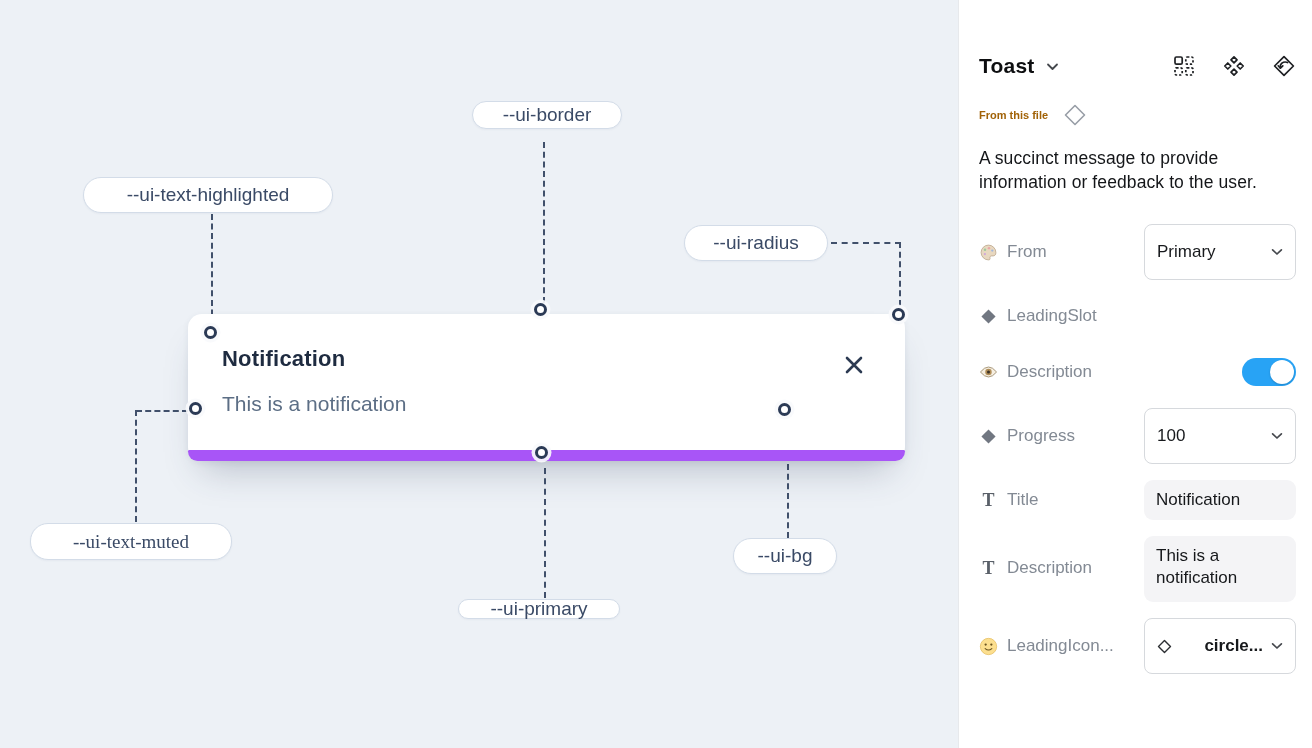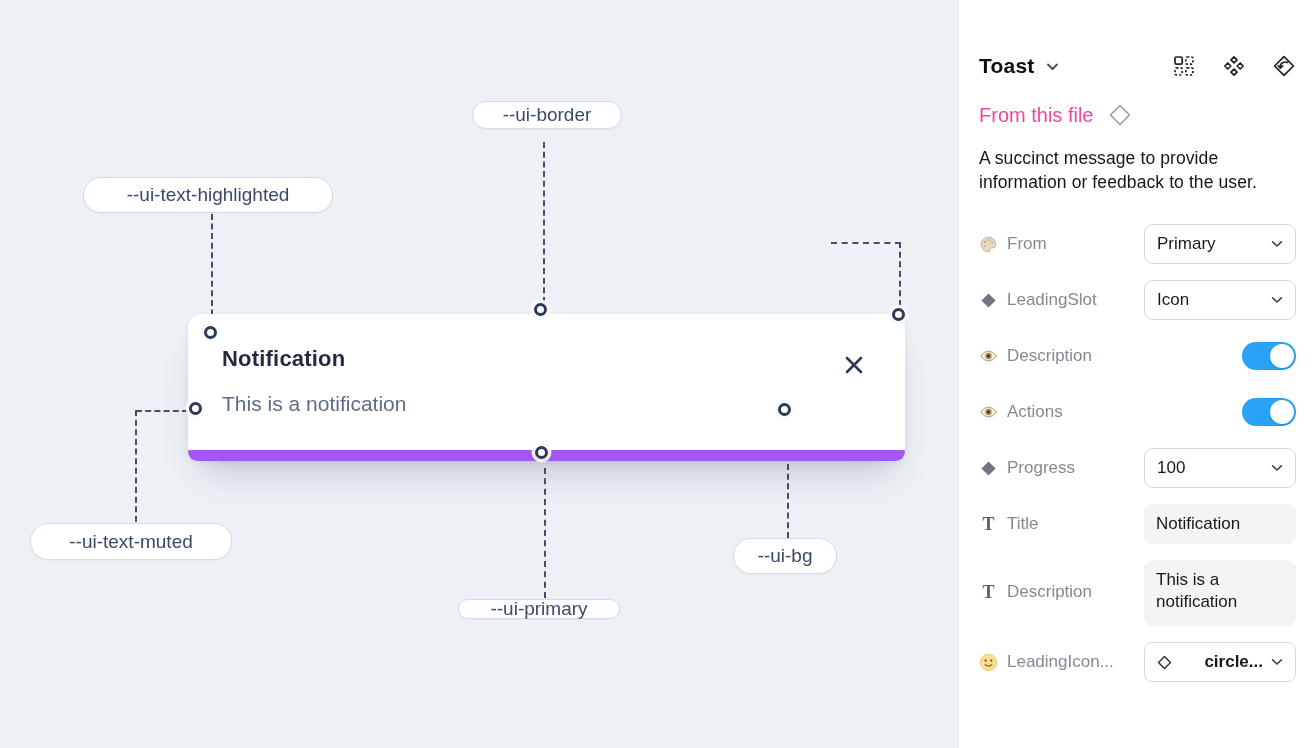--- a/index.html
+++ b/index.html
@@ -38,34 +38,34 @@
            background:#ffffff; border-left:1px solid #e7e9ec; }
   .panel-inner { padding:54px 16px 0 20px; }
 
   .panel-header { display:flex; align-items:center; }
   .panel-title { font-size:21px; font-weight:700; color:#0d0e10; letter-spacing:.2px; }
   .title-chevron { margin-left:12px; display:flex; cursor:pointer; }
   .header-icons { margin-left:auto; display:flex; align-items:center; gap:26px; }
   .hicon { width:24px; height:24px; display:flex; cursor:pointer; }
 
   .source-row { margin-top:24px; display:flex; align-items:center; gap:14px; }
-  .source-label { font-size:20px; color:#ec4899; }
+  .source-label { font-size:11px; color:#a16207;font-weight:bold; }
 
   .panel-desc { margin-top:18px; font-size:17.5px; line-height:1.38; color:#141619;
                 letter-spacing:.1px; }
 
   .props { margin-top:30px; }
   .prop-row { display:flex; align-items:center; margin-bottom:16px; min-height:40px; }
   .prop-label { display:flex; align-items:center; gap:9px; font-size:17px; color:#838a94; }
   .prop-icon { width:19px; height:19px; display:flex; align-items:center; justify-content:center; }
   .t-glyph { font-family:"Liberation Serif", serif; font-weight:700; font-size:18px;
              color:#5a6069; }
   .prop-control { margin-left:auto; }
 
-  .select-btn { width:152px; height:40px; background:#fff; border:1px solid #d6d9dd;
+  .select-btn { width:152px; height:56px; background:#fff; border:1px solid #d6d9dd;
                 border-radius:8px; display:flex; align-items:center; padding:0 12px;
                 font-size:17px; color:#17191c; cursor:pointer; gap:8px; }
   .select-btn .sel-text { flex:1; white-space:nowrap; overflow:hidden; }
 
   .toggle { width:54px; height:28px; border-radius:14px; background:#28a3f5;
             position:relative; cursor:pointer; }
   .toggle .knob { position:absolute; right:2px; top:2px; width:24px; height:24px;
                   border-radius:50%; background:#fff; box-shadow:0 1px 2px rgba(0,0,0,.18); }
 
   .text-field { width:152px; background:#f4f4f6; border-radius:9px; font-size:17px;
@@ -96,21 +96,22 @@
       <div class="toast-close">
         <svg viewBox="0 0 22 22" width="22" height="22">
           <path d="M4 4 L18 18 M18 4 L4 18" stroke="#2c3a52" stroke-width="2.6" stroke-linecap="round"></path>
         </svg>
       </div>
       <div class="toast-progress"></div>
     </div>
 
     <div class="var-pill" style="left:472px; top:101px; width:150px; height:28px;">--ui-border</div>
     <div class="var-pill" style="left:83px; top:177px; width:250px; height:36px;">--ui-text-highlighted</div>
-    <div class="var-pill" style="left:30px; top:523px; width:202px; height:37px;">--ui-text-muted</div>
+    <div class="var-pill" style="left:684px; top:225px; width:144px; height:36px;">--ui-radius</div>
+    <div class="var-pill" style="left:30px; top:523px; width:202px; height:37px;font-family:Liberation Serif, serif;">--ui-text-muted</div>
     <div class="var-pill" style="left:458px; top:599px; width:162px; height:20px;">--ui-primary</div>
     <div class="var-pill" style="left:733px; top:538px; width:104px; height:36px;">--ui-bg</div>
 
     <div class="node" style="left:204px; top:326px;"></div>
     <div class="node" style="left:534px; top:303px;"></div>
     <div class="node" style="left:892px; top:308px;"></div>
     <div class="node" style="left:189px; top:402px;"></div>
     <div class="node" style="left:535px; top:446px;"></div>
     <div class="node" style="left:778px; top:403px;"></div>
   </div>
@@ -188,59 +189,38 @@
 
         <div class="prop-row">
           <span class="prop-label">
             <span class="prop-icon">
               <svg viewBox="0 0 18 18" width="17" height="17">
                   <path d="M9 1.5 L16.5 9 L9 16.5 L1.5 9 Z" fill="#717781"></path>
                 </svg>
             </span>
             <span>LeadingSlot</span>
           </span>
-          <span class="prop-control select-btn">
-            <span class="sel-text">Icon</span>
-            <svg width="12" height="8" viewBox="0 0 12 8">
-                <path d="M1.6 1.8 L6 6 L10.4 1.8" fill="none" stroke="#45484d" stroke-width="1.7" stroke-linecap="round" stroke-linejoin="round"></path>
-              </svg>
-          </span>
         </div>
 
         <div class="prop-row">
           <span class="prop-label">
             <span class="prop-icon">
               <svg viewBox="0 0 20 14" width="19" height="14">
                 <path d="M1.5 7 Q10 -3.5 18.5 7 Q10 17.5 1.5 7 Z" fill="#f6efe2" stroke="#a39274" stroke-width="1"></path>
                 <circle cx="10" cy="7" r="3.4" fill="#b08d57"></circle>
                 <circle cx="10" cy="7" r="1.6" fill="#3c3226"></circle>
               </svg>
             </span>
             <span>Description</span>
           </span>
           <span class="prop-control toggle">
             <span class="knob"></span>
           </span>
         </div>
 
-        <div class="prop-row">
-          <span class="prop-label">
-            <span class="prop-icon">
-              <svg viewBox="0 0 20 14" width="19" height="14">
-                <path d="M1.5 7 Q10 -3.5 18.5 7 Q10 17.5 1.5 7 Z" fill="#f6efe2" stroke="#a39274" stroke-width="1"></path>
-                <circle cx="10" cy="7" r="3.4" fill="#b08d57"></circle>
-                <circle cx="10" cy="7" r="1.6" fill="#3c3226"></circle>
-              </svg>
-            </span>
-            <span>Actions</span>
-          </span>
-          <span class="prop-control toggle">
-            <span class="knob"></span>
-          </span>
-        </div>
 
         <div class="prop-row">
           <span class="prop-label">
             <span class="prop-icon">
               <svg viewBox="0 0 18 18" width="17" height="17">
                   <path d="M9 1.5 L16.5 9 L9 16.5 L1.5 9 Z" fill="#717781"></path>
                 </svg>
             </span>
             <span>Progress</span>
           </span>

